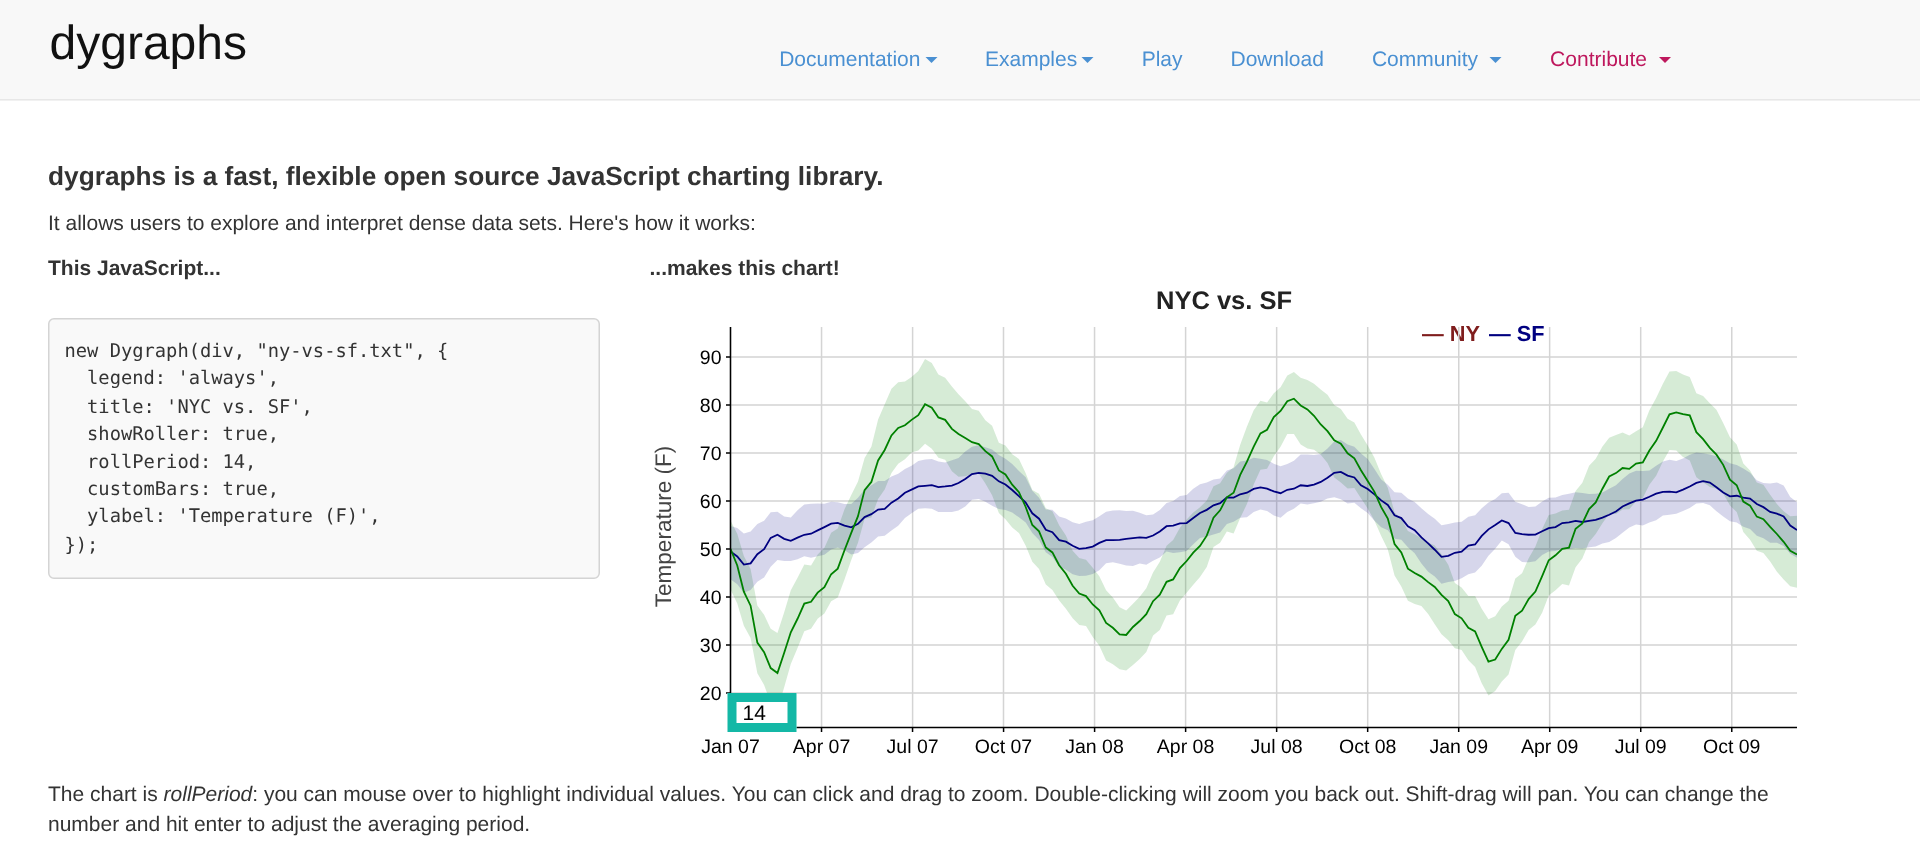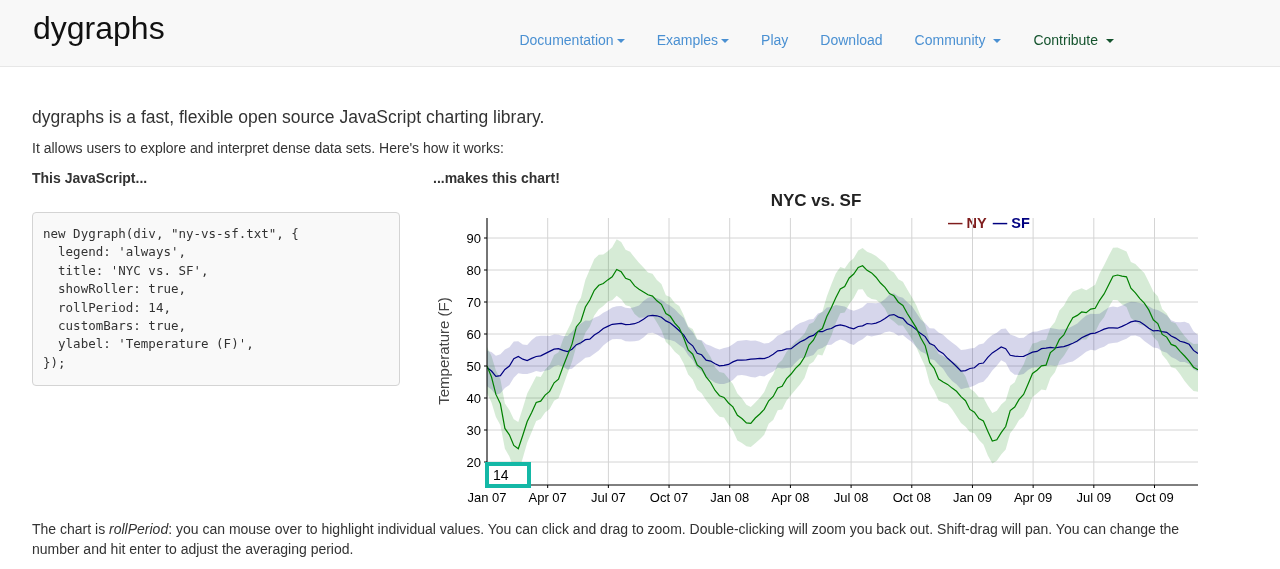--- a/index.html
+++ b/index.html
@@ -15,21 +15,21 @@
   .nav-list { position:absolute; right:150px; top:0; height:66px; list-style:none;
               display:flex; align-items:center; padding-top:14px; }
   .nav-list li { padding:0 16px; }
   .nav-list a { font-size:14px; text-decoration:none; cursor:pointer; white-space:nowrap; }
   .caret { display:inline-block; width:0; height:0; margin-left:3px; vertical-align:middle;
            border-left:4px solid transparent; border-right:4px solid transparent;
            border-top:4px solid currentColor; }
   .caret.spaced { margin-left:8px; }
 
   
-  .lead { position:absolute; left:32px; top:107px; font-size:17.5px; font-weight:400; color:#333; }
+  .lead { position:absolute; left:32px; top:107px; font-size:17.5px; font-weight:700; color:#333; }
   .sub  { position:absolute; left:32px; top:140px; font-size:14px; color:#333; }
   .col-label { position:absolute; font-size:14px; font-weight:700; color:#333; }
   #left-label  { left:32px;  top:170px; }
   #right-label { left:433px; top:170px; }
 
   
   pre.code { position:absolute; left:32px; top:212px; width:368px; height:174px;
              background:#f9f9f9; border:1px solid #d4d4d4; border-radius:4px;
              padding:12px 10px 10px 10px; overflow:hidden; }
   pre.code code { font-family:"DejaVu Sans Mono", monospace; font-size:12.5px;
@@ -39,40 +39,40 @@
   #chart { position:absolute; left:434px; top:190px; width:776px; height:330px; }
   #chart-svg { position:absolute; left:0; top:0; }
   #chart-title { position:absolute; left:0; top:1px; width:764px; text-align:center;
                  font-size:17px; font-weight:700; color:#222; }
   #chart-ylabel { position:absolute; left:9px; top:161px; transform:translate(-50%,-50%) rotate(-90deg);
                   white-space:nowrap; font-size:15px; color:#444; }
   #chart-legend { position:absolute; left:514px; top:25px; width:250px;
                   font-size:14.5px; font-weight:700; white-space:nowrap; }
   #chart-legend .leg-item { margin-right:6px; }
   #roller { position:absolute; left:51px; top:272px; width:46px; height:26px;
-            border:4px solid #14b8a6; background:#fff; font-size:14px; padding:0 4px;
+            border:6px solid #14b8a6; background:#fff; font-size:14px; padding:0 4px;
             font-family:"Liberation Sans", sans-serif; color:#000; }
 
   
   .footer { position:absolute; left:32px; top:519px; width:1174px;
             font-size:14px; line-height:20px; color:#333; }
 </style>
 </head>
 <body>
 <div id="page">
 
   <div class="navbar">
     <a class="brand">dygraphs</a>
     <ul class="nav-list" id="nav-list">
         <li><a style="color: rgb(74, 144, 210);">Documentation<span class="caret"></span></a></li>
         <li><a style="color: rgb(74, 144, 210);">Examples<span class="caret"></span></a></li>
         <li><a style="color: rgb(74, 144, 210);">Play</a></li>
         <li><a style="color: rgb(74, 144, 210);">Download</a></li>
         <li><a style="color: rgb(74, 144, 210);">Community<span class="caret spaced"></span></a></li>
-        <li><a style="color: #14532d;">Contribute<span class="caret spaced"></span></a></li>
+        <li><a style="color: #be185d;">Contribute<span class="caret spaced"></span></a></li>
       </ul>
   </div>
 
   <div class="lead">dygraphs is a fast, flexible open source JavaScript charting library.</div>
   <div class="sub">It allows users to explore and interpret dense data sets. Here's how it works:</div>
   <div class="col-label" id="left-label">This JavaScript...</div>
   <div class="col-label" id="right-label">...makes this chart!</div>
 
   <pre class="code"><code>new Dygraph(div, "ny-vs-sf.txt", {
   legend: 'always',

